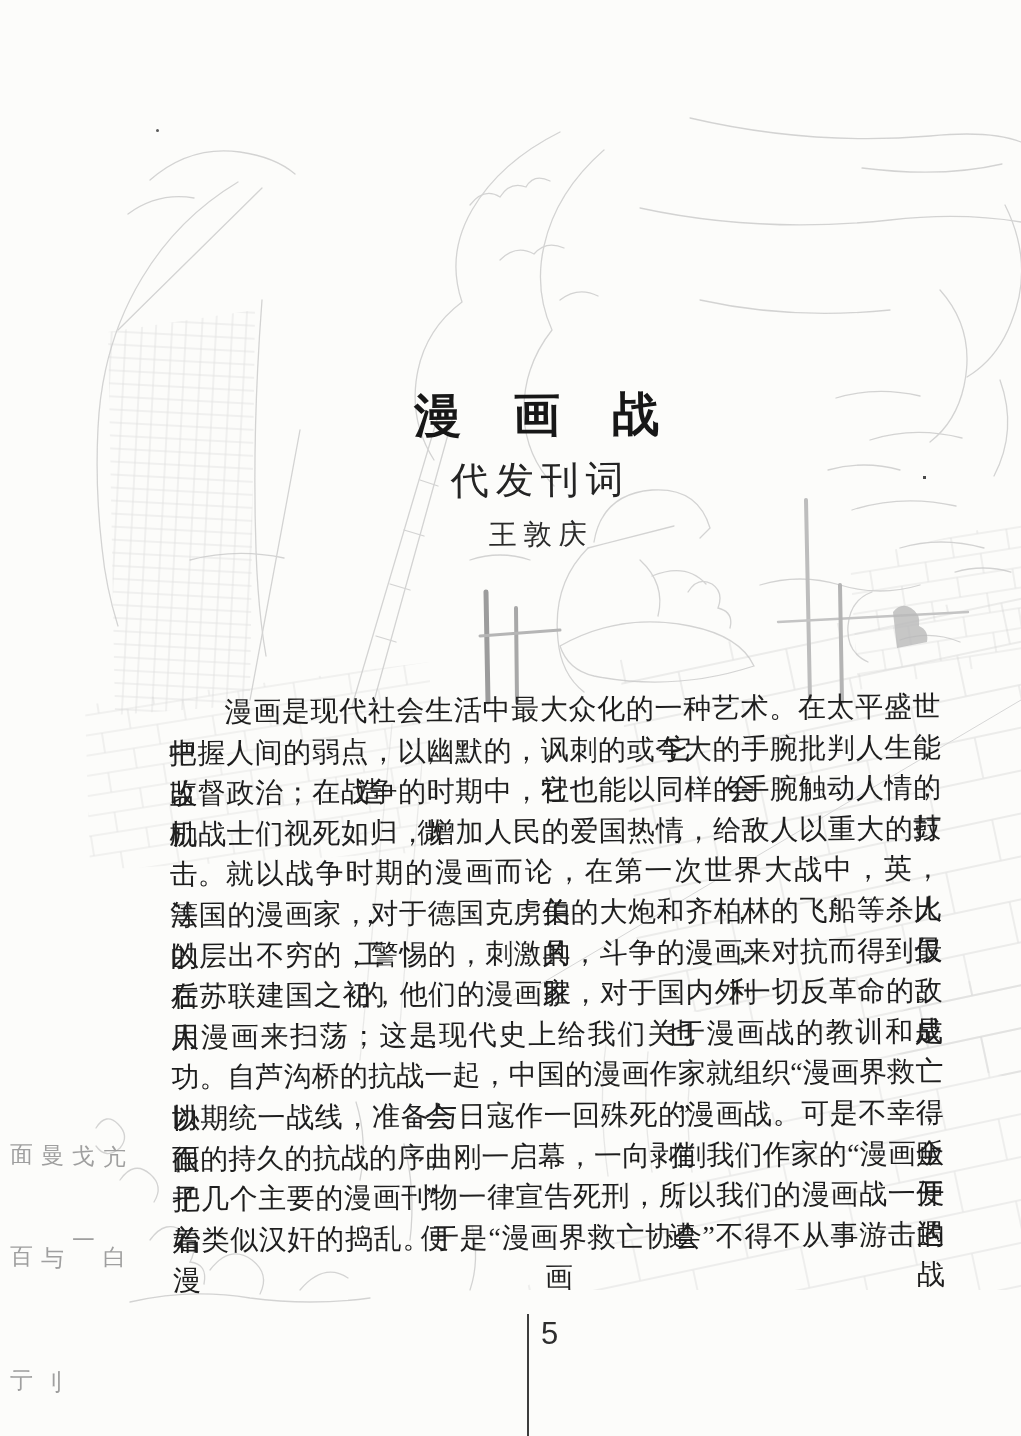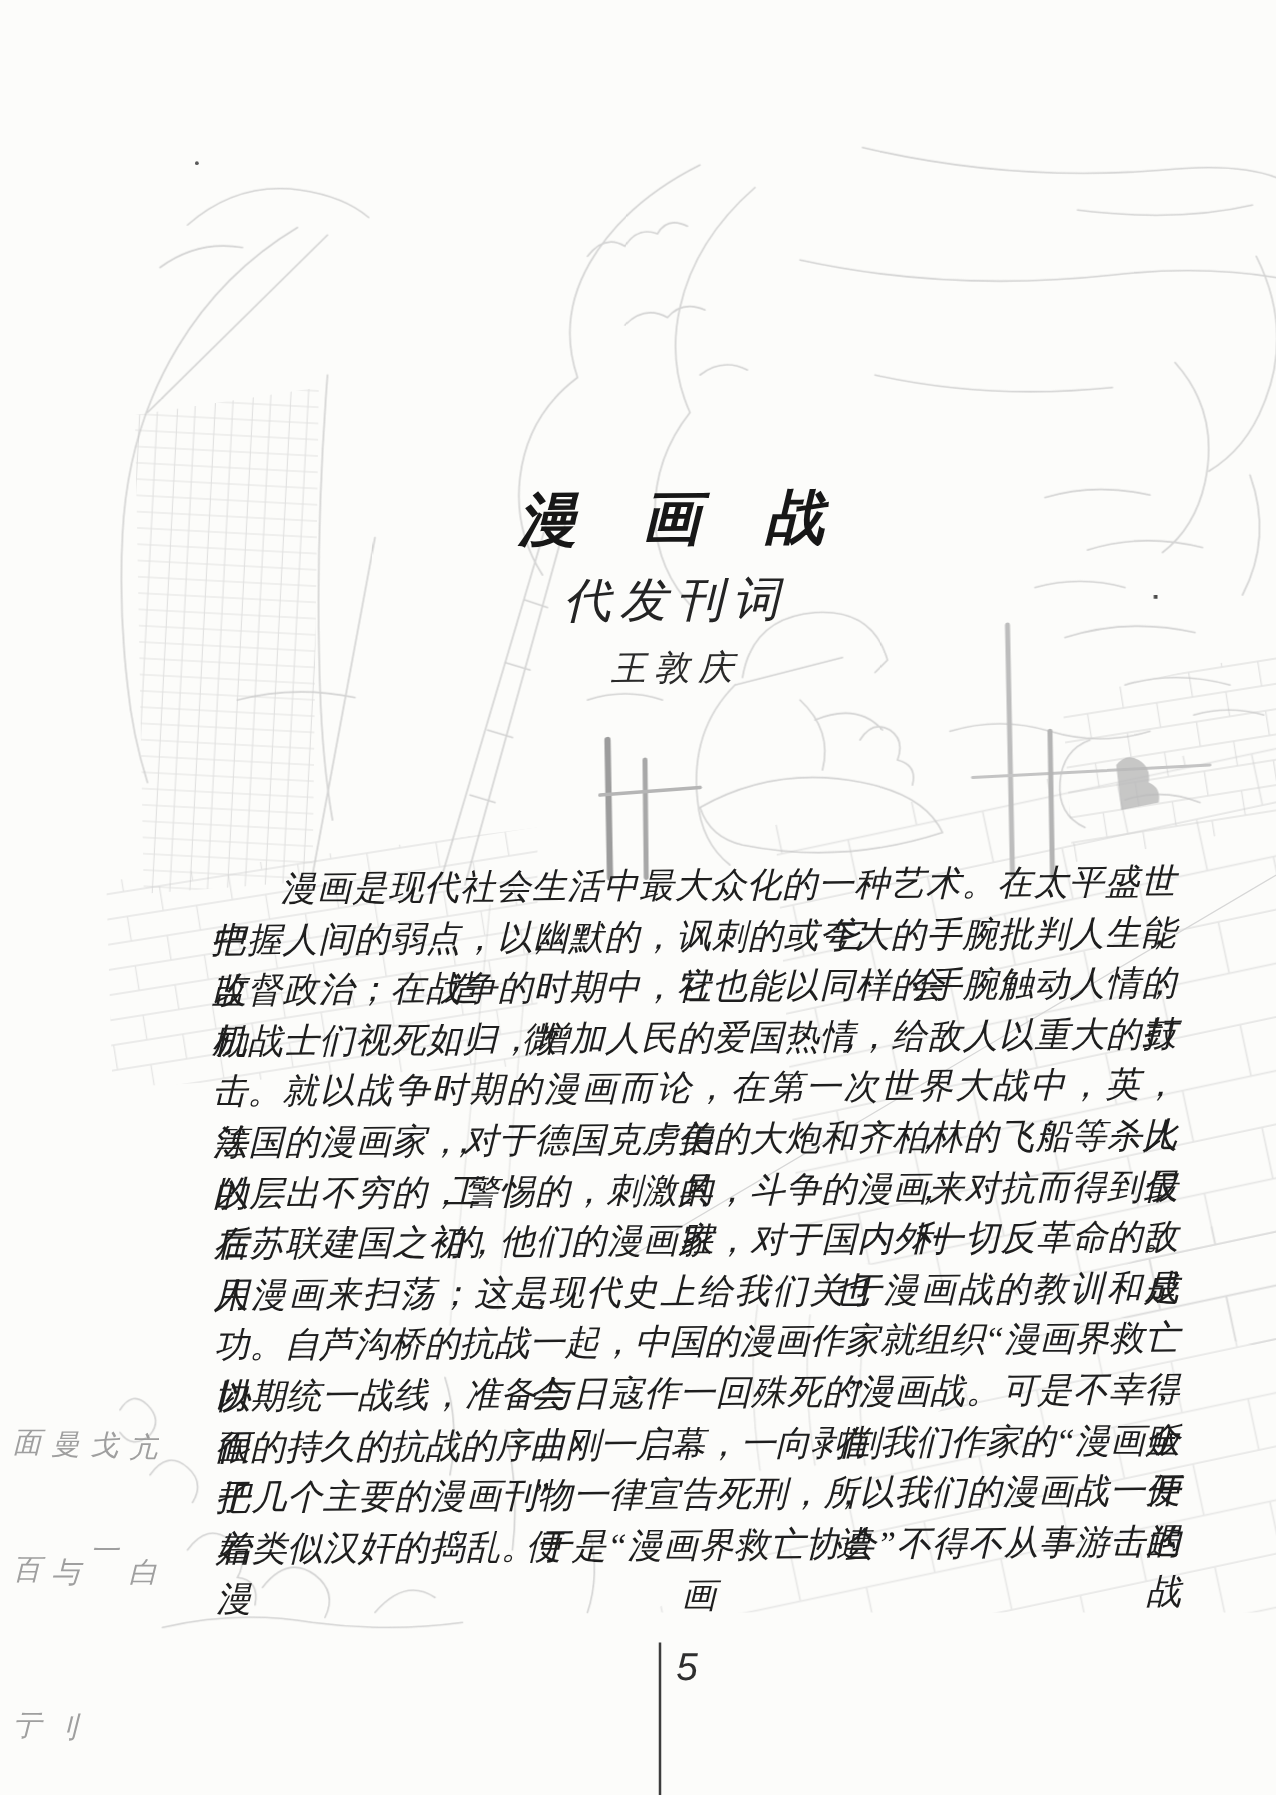--- a/index.html
+++ b/index.html
@@ -3,21 +3,21 @@
 <meta charset="utf-8">
 <style>
   html,body{margin:0;padding:0;}
   body{
     width:1021px;height:1436px;
     background:#ffffff;
     font-family:"Liberation Serif","DejaVu Serif",serif;
     position:relative;overflow:hidden;
   }
   .paper{
-    position:absolute;inset:0;background:#fcfcfa;font-style:italic;
+    position:absolute;inset:0;background:#fcfcfa;
   }
   svg.sketch{position:absolute;top:0;left:0;pointer-events:none;}
   .content{
     position:absolute;inset:0;
     transform:rotate(-0.45deg);
     transform-origin:50% 45%;
     color:#1f1f1f;
   }
   .headings{position:absolute;left:0;top:0;width:1021px;transform:translateX(28px);}
   .title{

